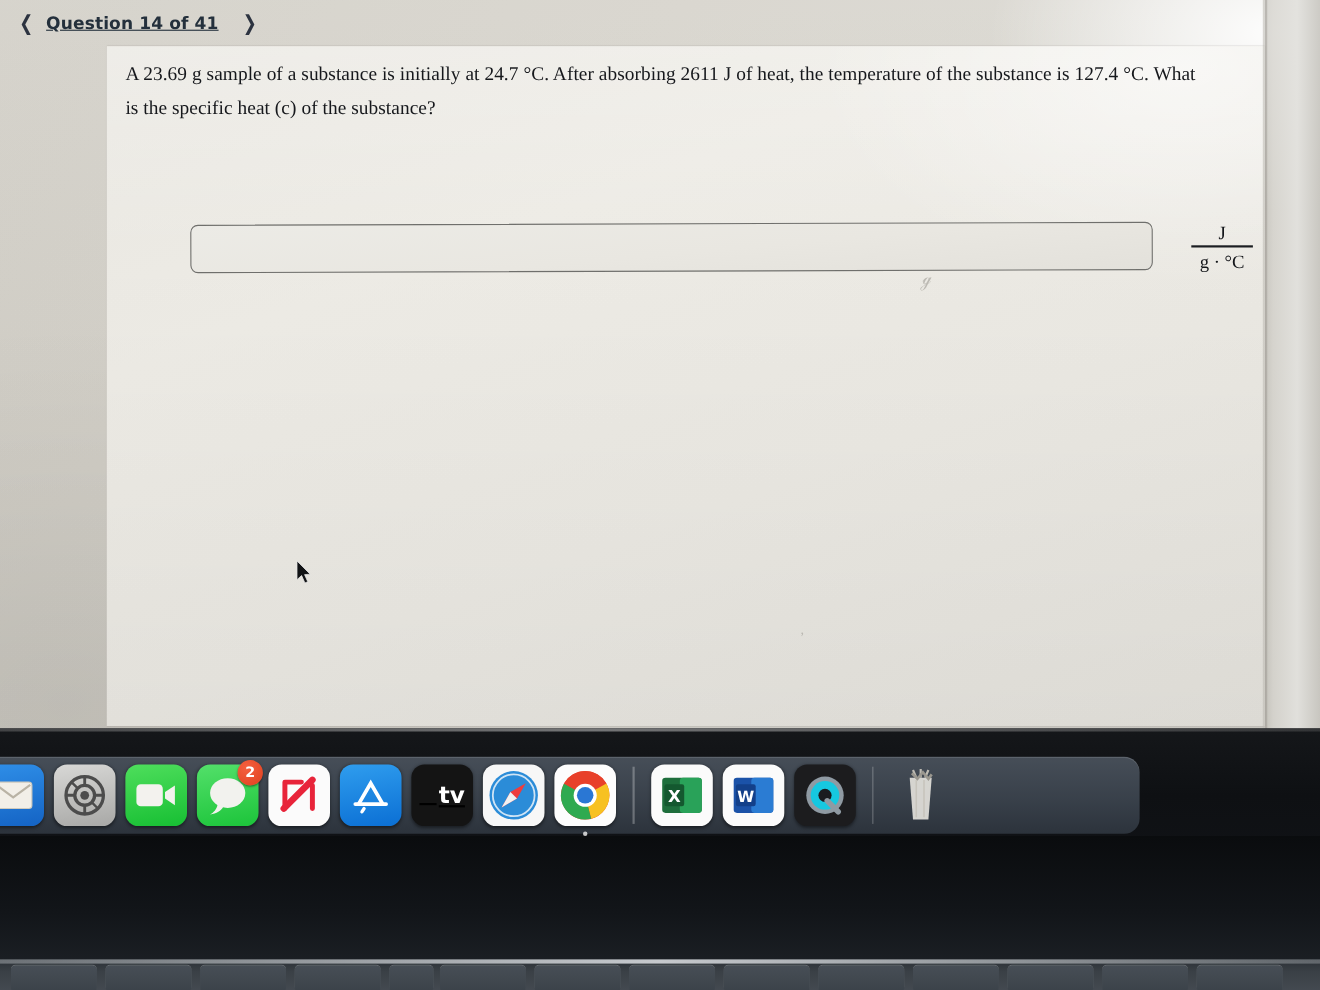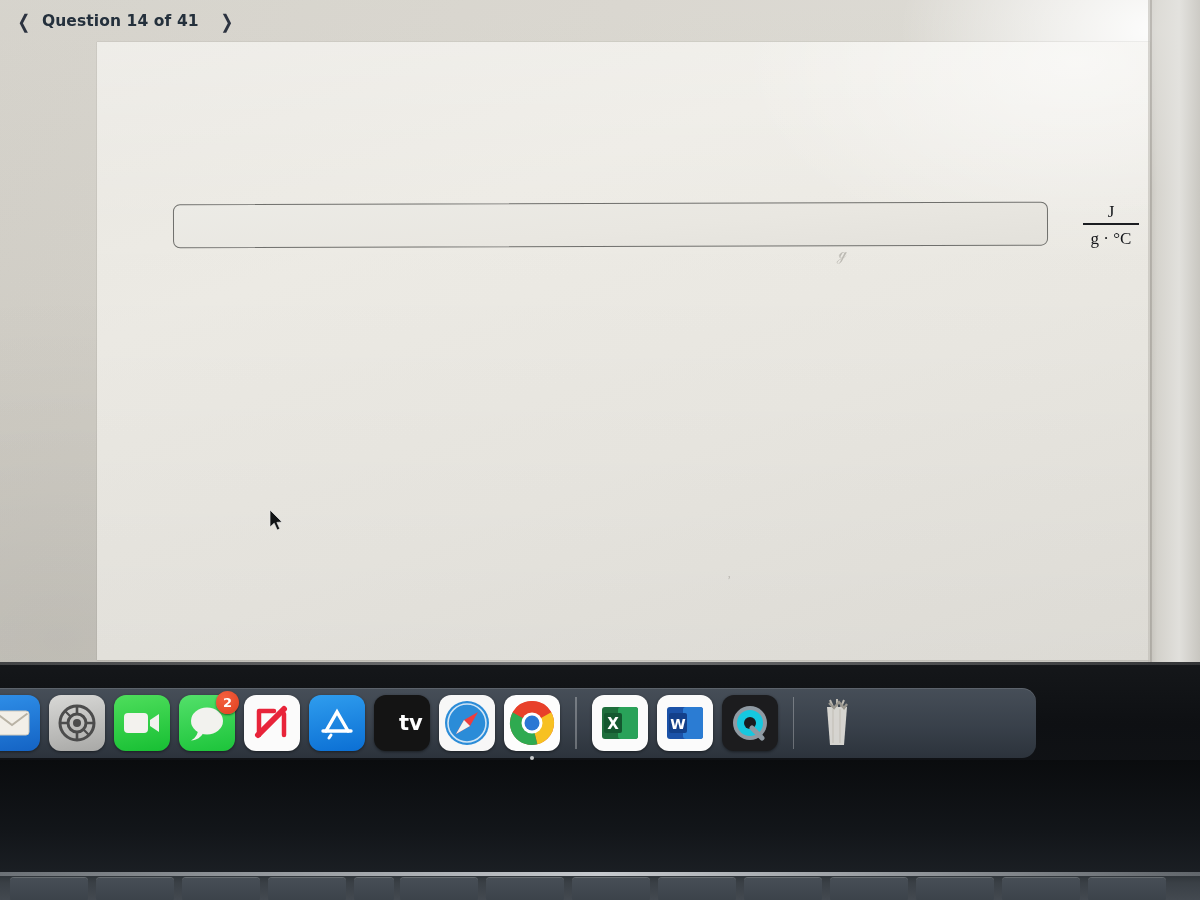--- a/index.html
+++ b/index.html
@@ -68,20 +68,21 @@
     cursor: pointer;
     transform: scaleX(0.8);
   }
   #question-counter {
     color: #24303c;
     font-size: 15.5px;
     font-weight: 700;
     letter-spacing: 0.1px;
     white-space: nowrap;
     margin-right: 10px;
+    text-decoration: underline;
   }
 
   
   #content-card {
     position: absolute;
     left: 97px; top: 42px;
     width: 1053px; height: 618px;
     background: linear-gradient(160deg, #e9e7e1 0%, #edebe5 30%, #eae8e2 62%, #e4e2dc 100%);
     box-shadow: 0 0 1px rgba(120,118,112,0.6);
     overflow: hidden;
@@ -311,20 +312,21 @@
 
   <div id="header">
     <span class="nav-chevron">❮</span>
     <span id="question-counter">Question 14 of 41</span>
     <span class="nav-chevron">❯</span>
   </div>
 
   <div id="content-card">
     <div id="card-sheen"></div>
 
+    <div id="question-text">A 23.69 g sample of a substance is initially at 24.7 °C. After absorbing 2611 J of heat, the temperature of the substance is 127.4 °C. What is the specific heat (c) of the substance?</div>
 
     <div id="answer-row">
       <div id="c-label">
         <span class="ital">c</span><span> =</span>
       </div>
 
       <input id="answer-input" type="text" placeholder="" style="">
 
       <div id="unit-block">
         <div id="unit-num">J</div>
@@ -404,21 +406,21 @@
         <svg width="38" height="38" viewBox="0 0 38 38">
           <path d="M8 27 L19 8 L30 27" fill="none" stroke="#ffffff" stroke-width="3.4" stroke-linecap="round"></path>
           <path d="M5 27 L33 27" stroke="#ffffff" stroke-width="3.4" stroke-linecap="round"></path>
           <path d="M13 31 L11 34" stroke="#ffffff" stroke-width="3" stroke-linecap="round"></path>
         </svg>
       </div>
     </div>
 
     <div class="dock-item">
       <div class="dock-icon ic-tv">
-        <div style="display:flex;align-items:flex-start;gap:2px;">
+        <div style="display:flex;align-items:flex-start;gap:2px;text-decoration:underline;">
           <span style="color:#fff;font-size:20px;line-height:1;"></span>
           <span style="color:#fff;font-family:'DejaVu Sans',sans-serif;font-size:21px;font-weight:700;line-height:1;">tv</span>
         </div>
       </div>
     </div>
 
     <div class="dock-item">
       <div class="dock-icon ic-safari">
         <svg width="50" height="50" viewBox="0 0 50 50">
           <circle cx="25" cy="25" r="22" fill="#2b8cd8"></circle>

